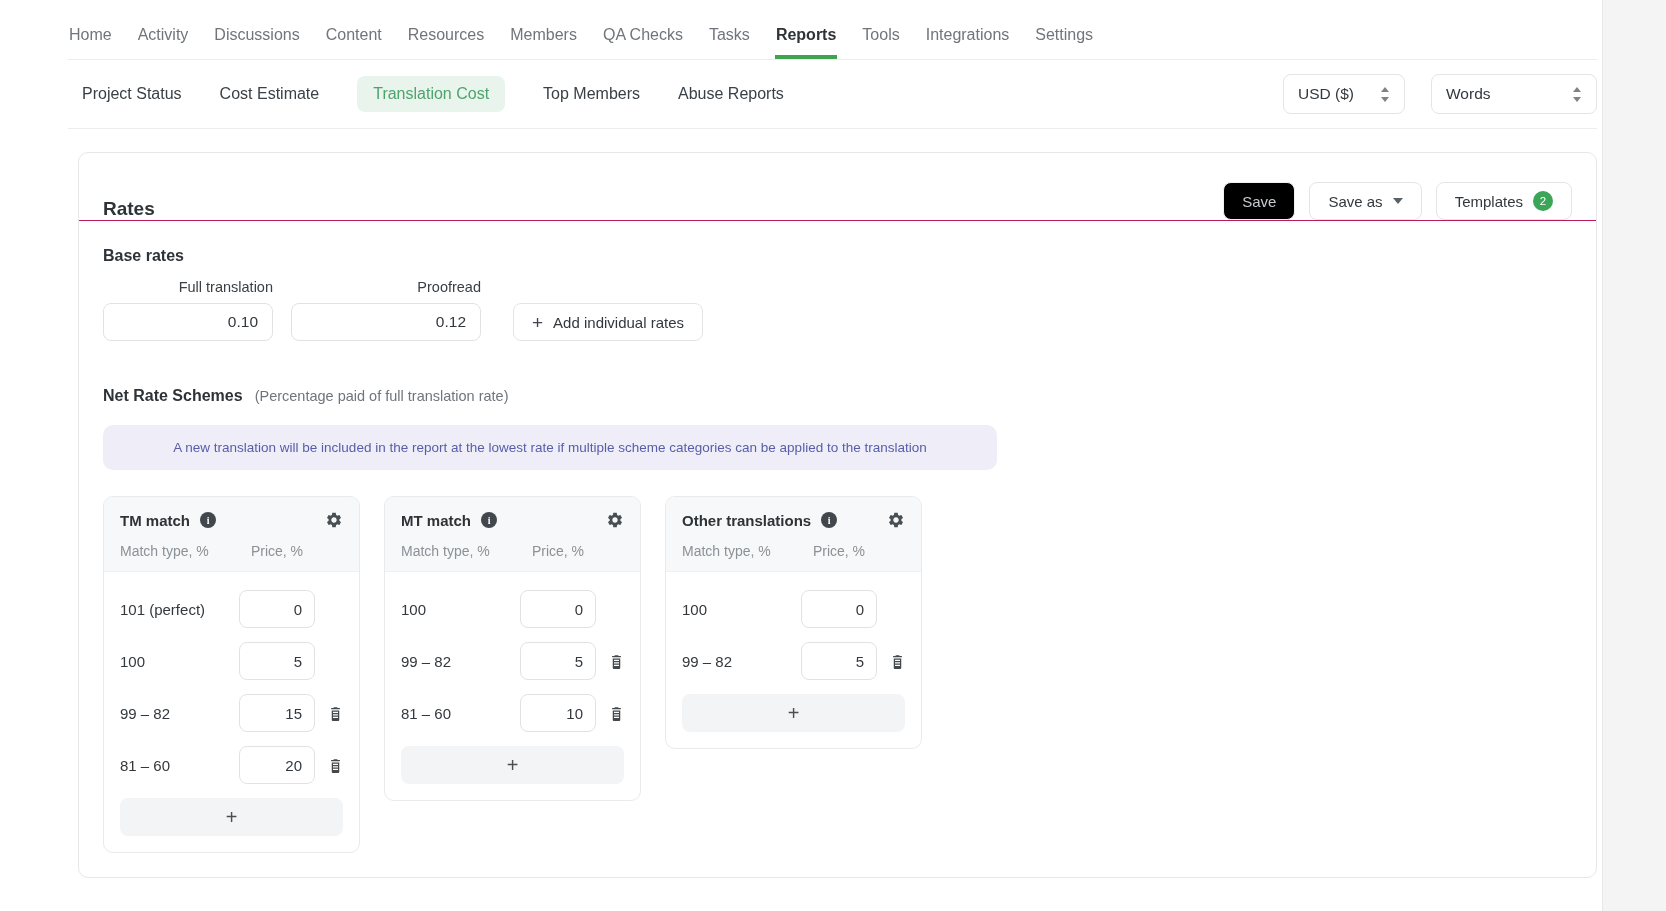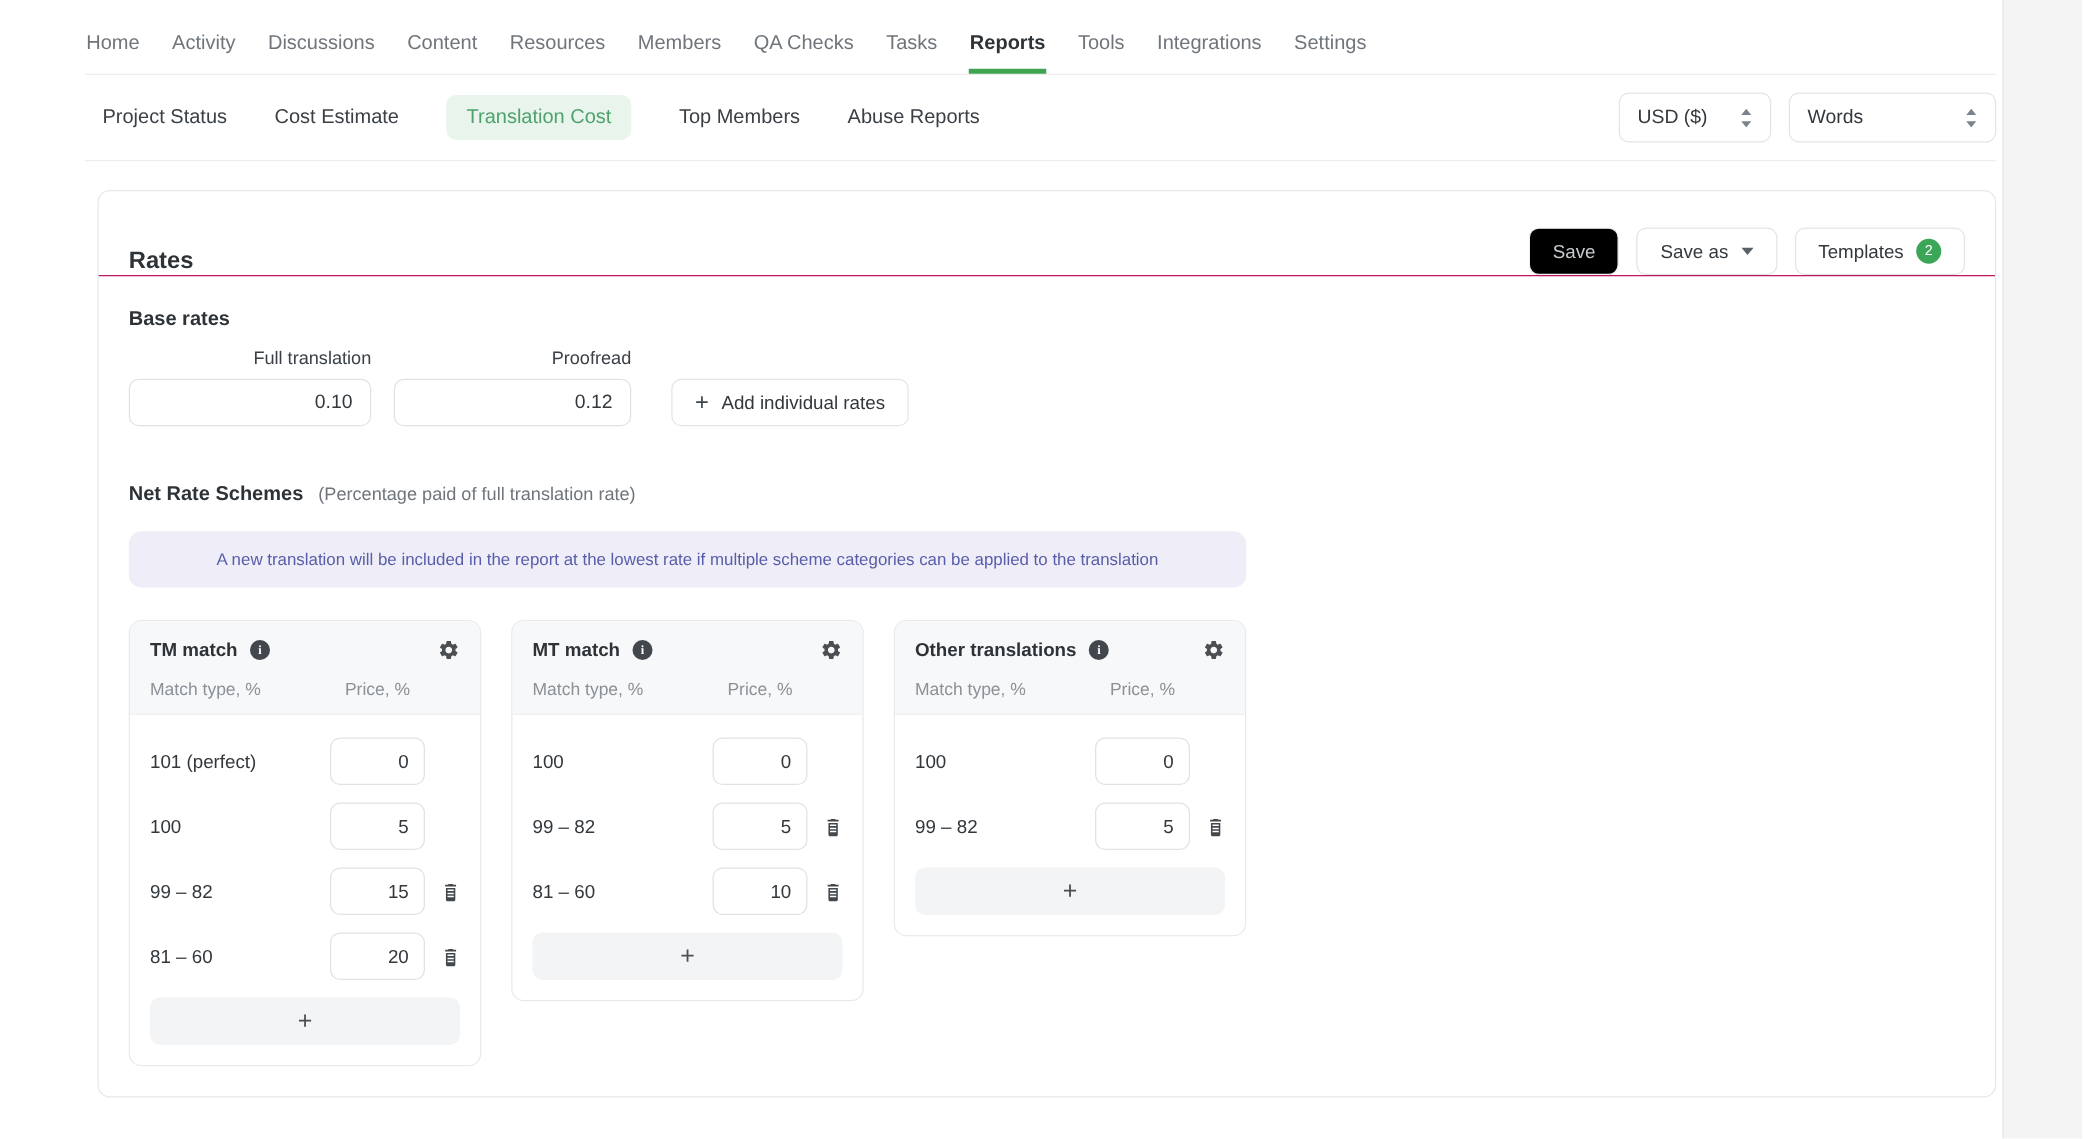--- a/index.html
+++ b/index.html
@@ -13,21 +13,21 @@
   .topnav { display:flex; gap:24px; padding-top:20px; border-bottom:1px solid #ebedef;text-align:center; }
   .topnav .nav-item { font-size:16px; color:#6f757b; padding:6px 1px 15px; cursor:pointer; white-space:nowrap; }
   .topnav .nav-item.active { color:#2e3338; font-weight:700; padding-bottom:11px; border-bottom:4px solid #3ea450; }
 
   
   .subnav { display:flex; align-items:center; height:69px; border-bottom:1px solid #ebedef; }
   .subnav .tabs { display:flex; align-items:center; gap:38px; margin-left:14px; }
   .subnav .tab { font-size:16px; color:#3a4045; cursor:pointer; padding:9px 0; white-space:nowrap; }
   .subnav .tab.active { color:#4ea36c; background:#e8f4ec; border-radius:8px; padding:9px 16px; }
   .subnav .right { margin-left:auto; display:flex; gap:14px; }
-  .select { height:40px; border:1px solid #e2e5e8; border-radius:8px; background:#fff; display:flex; align-items:center; padding:0 14px; font-size:15.5px; color:#33383d; cursor:pointer; }
+  .select { height:40px; border:1px solid #e2e5e8; border-radius:8px; background:#fff; display:flex; align-items:center; padding:0 14px; font-size:15.5px; color:#33383d; cursor:pointer;margin-left:12px; }
   .select .sel-label { margin-right:26px; }
   .select svg { fill:#7d838a; }
   .select.words { min-width:166px;text-align:center; }
   .select.words .sel-label { margin-right:auto; }
 
   
   .card { margin:23px 0 0 10px; border:1px solid #e5e7ea; border-radius:10px; background:#fff; }
   .card-header { display:flex; align-items:flex-end; height:68px; padding:0 24px; border-bottom:1px solid #be185d; }
   .card-title { font-size:19px; font-weight:700; color:#2e3338; }
   .header-actions { margin-left:auto; display:flex; gap:14px; align-items:center; }
@@ -36,36 +36,36 @@
   .badge { width:20px; height:20px; border-radius:50%; background:#3ba558; color:#fff; font-size:11.5px; display:flex; align-items:center; justify-content:center; }
   .caret svg { fill:#5a6066; display:block; }
 
   .card-body { padding:26px 24px 24px; }
   .section-heading { font-size:16px; font-weight:700; color:#2e3338; }
 
   
   .base-fields { display:flex; align-items:flex-end; margin-top:14px; }
   .field { display:flex; flex-direction:column;align-items:flex-end; }
   .field-label { font-size:14.5px; color:#3a4045; margin-bottom:8px; }
-  .rate-input { width:194px; height:38px; border:1px solid #dfe3e6; border-radius:8px; font-family:inherit; font-size:15.5px; color:#33383d; text-align:right; padding:0 14px; outline:none; }
+  .rate-input { width:170px; height:38px; border:1px solid #dfe3e6; border-radius:8px; font-family:inherit; font-size:15.5px; color:#33383d; text-align:right; padding:0 14px; outline:none; }
   .field + .field { margin-left:18px; }
   .field .rate-input.narrow { width:190px; }
   .add-rates-btn { margin-left:32px; height:38px; }
   .plus-glyph { font-size:19px; font-weight:400; color:#3f454a; line-height:1; }
   .helper-row { display:flex; margin-top:16px; font-size:13.5px; color:#70767c; }
   .helper-left { width:434px; }
 
   
   .nrs { margin-top:46px; }
   .nrs-head { display:flex; align-items:baseline; gap:12px; }
   .nrs-sub { font-size:14.5px; color:#6f757b; }
   .banner { margin-top:20px; width:894px; background:#efeef8; border-radius:10px; padding:15px 16px; font-size:13.5px; color:#575da9;text-align:center; }
 
   .schemes { display:flex; gap:24px; margin-top:26px; align-items:flex-start; }
-  .scheme-card { width:282px; border:1px solid #e8eaec; border-radius:10px; background:#fff; overflow:hidden; }
+  .scheme-card { width:257px; border:1px solid #e8eaec; border-radius:10px; background:#fff; overflow:hidden; }
   .scheme-header { background:#f7f8f9; padding:14px 16px 12px; border-bottom:1px solid #eef0f1; }
   .scheme-title-row { display:flex; align-items:center; gap:10px; }
   .scheme-title { font-size:15px; font-weight:700; color:#2e3338; }
   .info-dot { width:16px; height:16px; border-radius:50%; background:#42474d; color:#fff; font-size:10px; font-weight:700; display:flex; align-items:center; justify-content:center; cursor:pointer; font-family:"Liberation Serif", serif; }
   .gear { margin-left:auto; background:none; border:none; cursor:pointer; padding:0; display:flex; }
   .gear svg { fill:#4a4f54; }
   .scheme-cols { display:flex; margin-top:14px; font-size:14px; color:#8a9197; }
   .scheme-cols .col-match { flex:1; }
   .scheme-cols .col-price { width:76px; text-align:center; }
   .scheme-cols .col-spacer { width:28px; }

